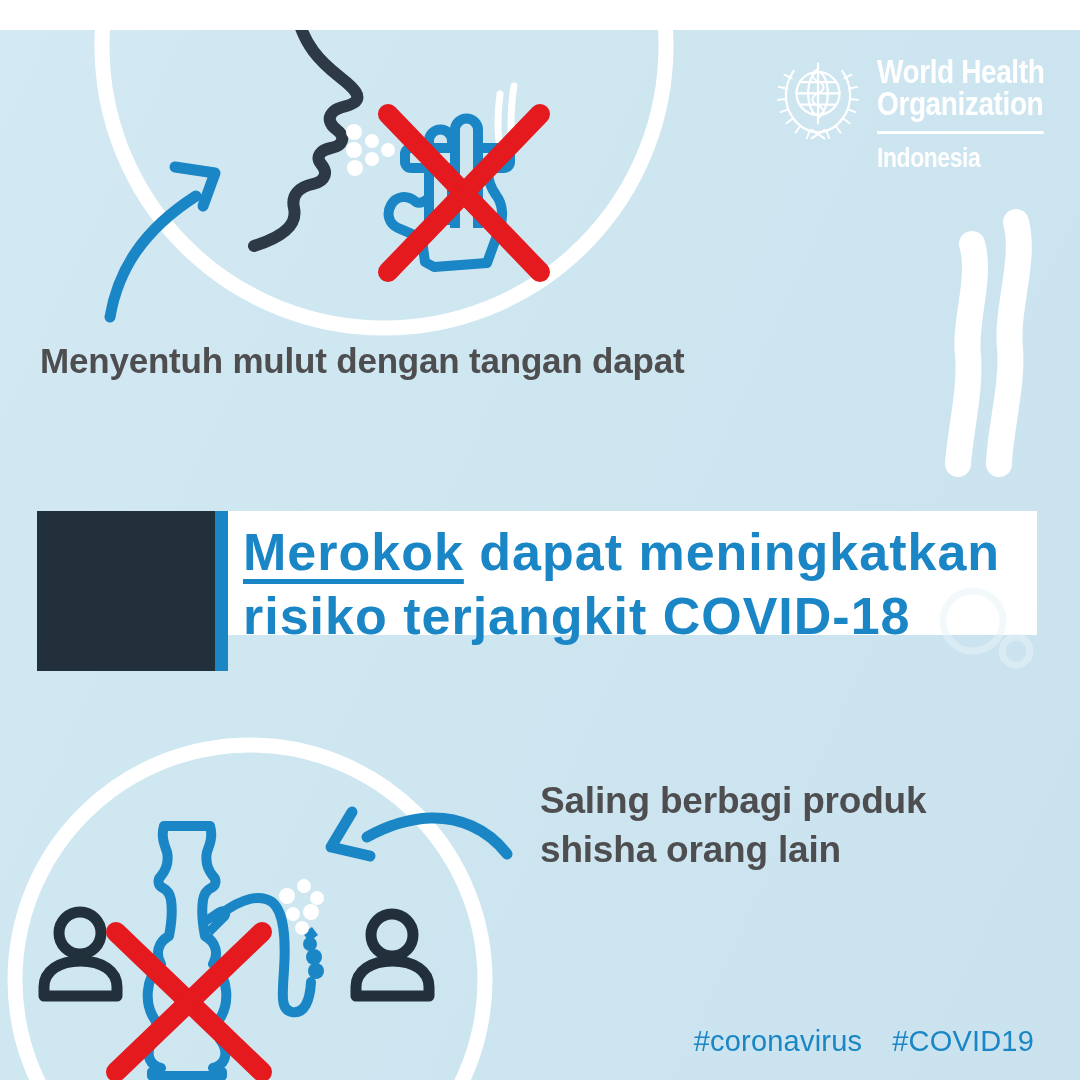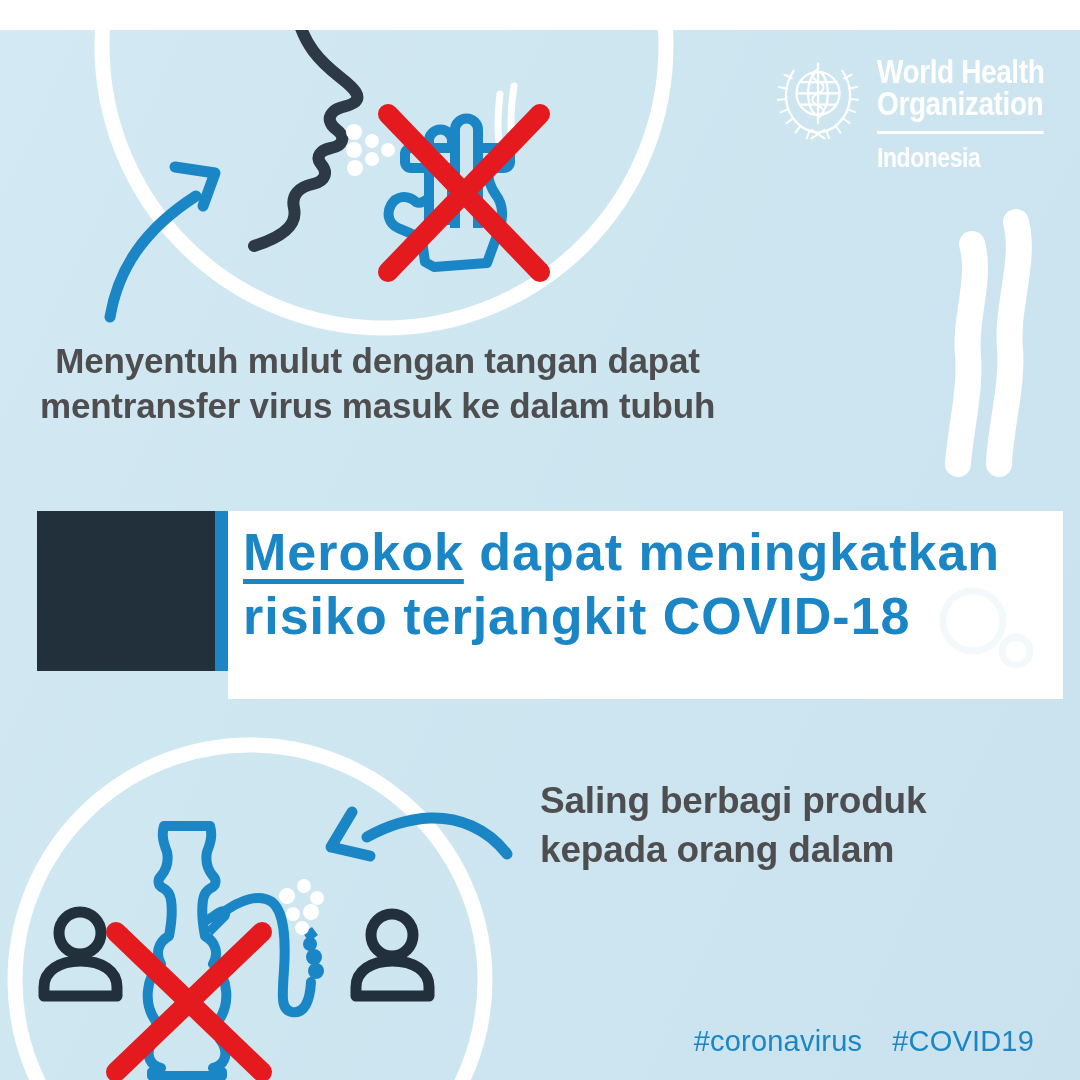--- a/index.html
+++ b/index.html
@@ -21,21 +21,21 @@
 
   
   .touch-text { position:absolute; left:40px; top:308px; z-index:3;
     color:var(--gray); font-size:35px; line-height:45px; font-weight:bold; letter-spacing:-0.2px;text-align:center; }
   .share-text { position:absolute; left:540px; top:746px; z-index:3;
     color:var(--gray); font-size:37px; line-height:49px; font-weight:bold; letter-spacing:-0.2px; }
 
   
   .banner-dark  { position:absolute; left:37px;  top:481px; width:178px; height:160px; background:var(--navy); z-index:2; }
   .banner-stripe{ position:absolute; left:215px; top:481px; width:13px;  height:160px; background:var(--accent); z-index:2; }
-  .banner-white { position:absolute; left:228px; top:481px; width:809px; height:188px; background:#ffffff; z-index:2;padding-left:26px; }
+  .banner-white { position:absolute; left:228px; top:481px; width:809px; height:124px; background:#ffffff; z-index:2; }
   .banner-text  { position:absolute; left:15px; top:9px; color:var(--accent);
     font-size:52px; line-height:64px; font-weight:bold; letter-spacing:1px; white-space:nowrap; }
   .banner-underline { text-decoration-line:underline; text-decoration-thickness:5px; text-underline-offset:9px; }
   .banner-watermark { position:absolute; left:700px; top:70px; opacity:0.5; }
 
   
   .hashtags { position:absolute; right:46px; top:995px; display:flex; gap:30px; z-index:3;
     color:var(--accent); font-size:29px; letter-spacing:0.2px; }
 </style>
 </head>
@@ -163,41 +163,40 @@
     <div class="who-text">
       <div class="who-line">World Health</div>
       <div class="who-line">Organization</div>
       <div class="who-rule"></div>
       <div class="who-region">Indonesia</div>
     </div>
   </div>
 
   <div class="touch-text">
     <div>Menyentuh mulut dengan tangan dapat</div>
-    <div>mentransfer virus masuk ke dalam tubuh</div>
   </div>
 
   <div class="banner-dark"></div>
   <div class="banner-stripe"></div>
   <div class="banner-white">
     <svg class="banner-watermark" width="110" height="90" viewBox="0 0 110 90">
       <g stroke="#e9f3f9" fill="none" stroke-width="7">
         <circle cx="45" cy="40" r="30"></circle>
         <circle cx="88" cy="70" r="14"></circle>
       </g>
     </svg>
     <div class="banner-text">
       <div><span class="banner-underline">Merokok</span><span> dapat meningkatkan</span></div>
       <div>risiko terjangkit COVID-18</div>
     </div>
   </div>
 
   <div class="share-text">
     <div>Saling berbagi produk</div>
-    <div>kepada orang dalam</div>
+    <div>shisha orang lain</div>
   </div>
 
   <div class="hashtags">
     <span>#coronavirus</span>
     <span>#COVID19</span>
   </div>
 
 </div>
 
 </body></html>

